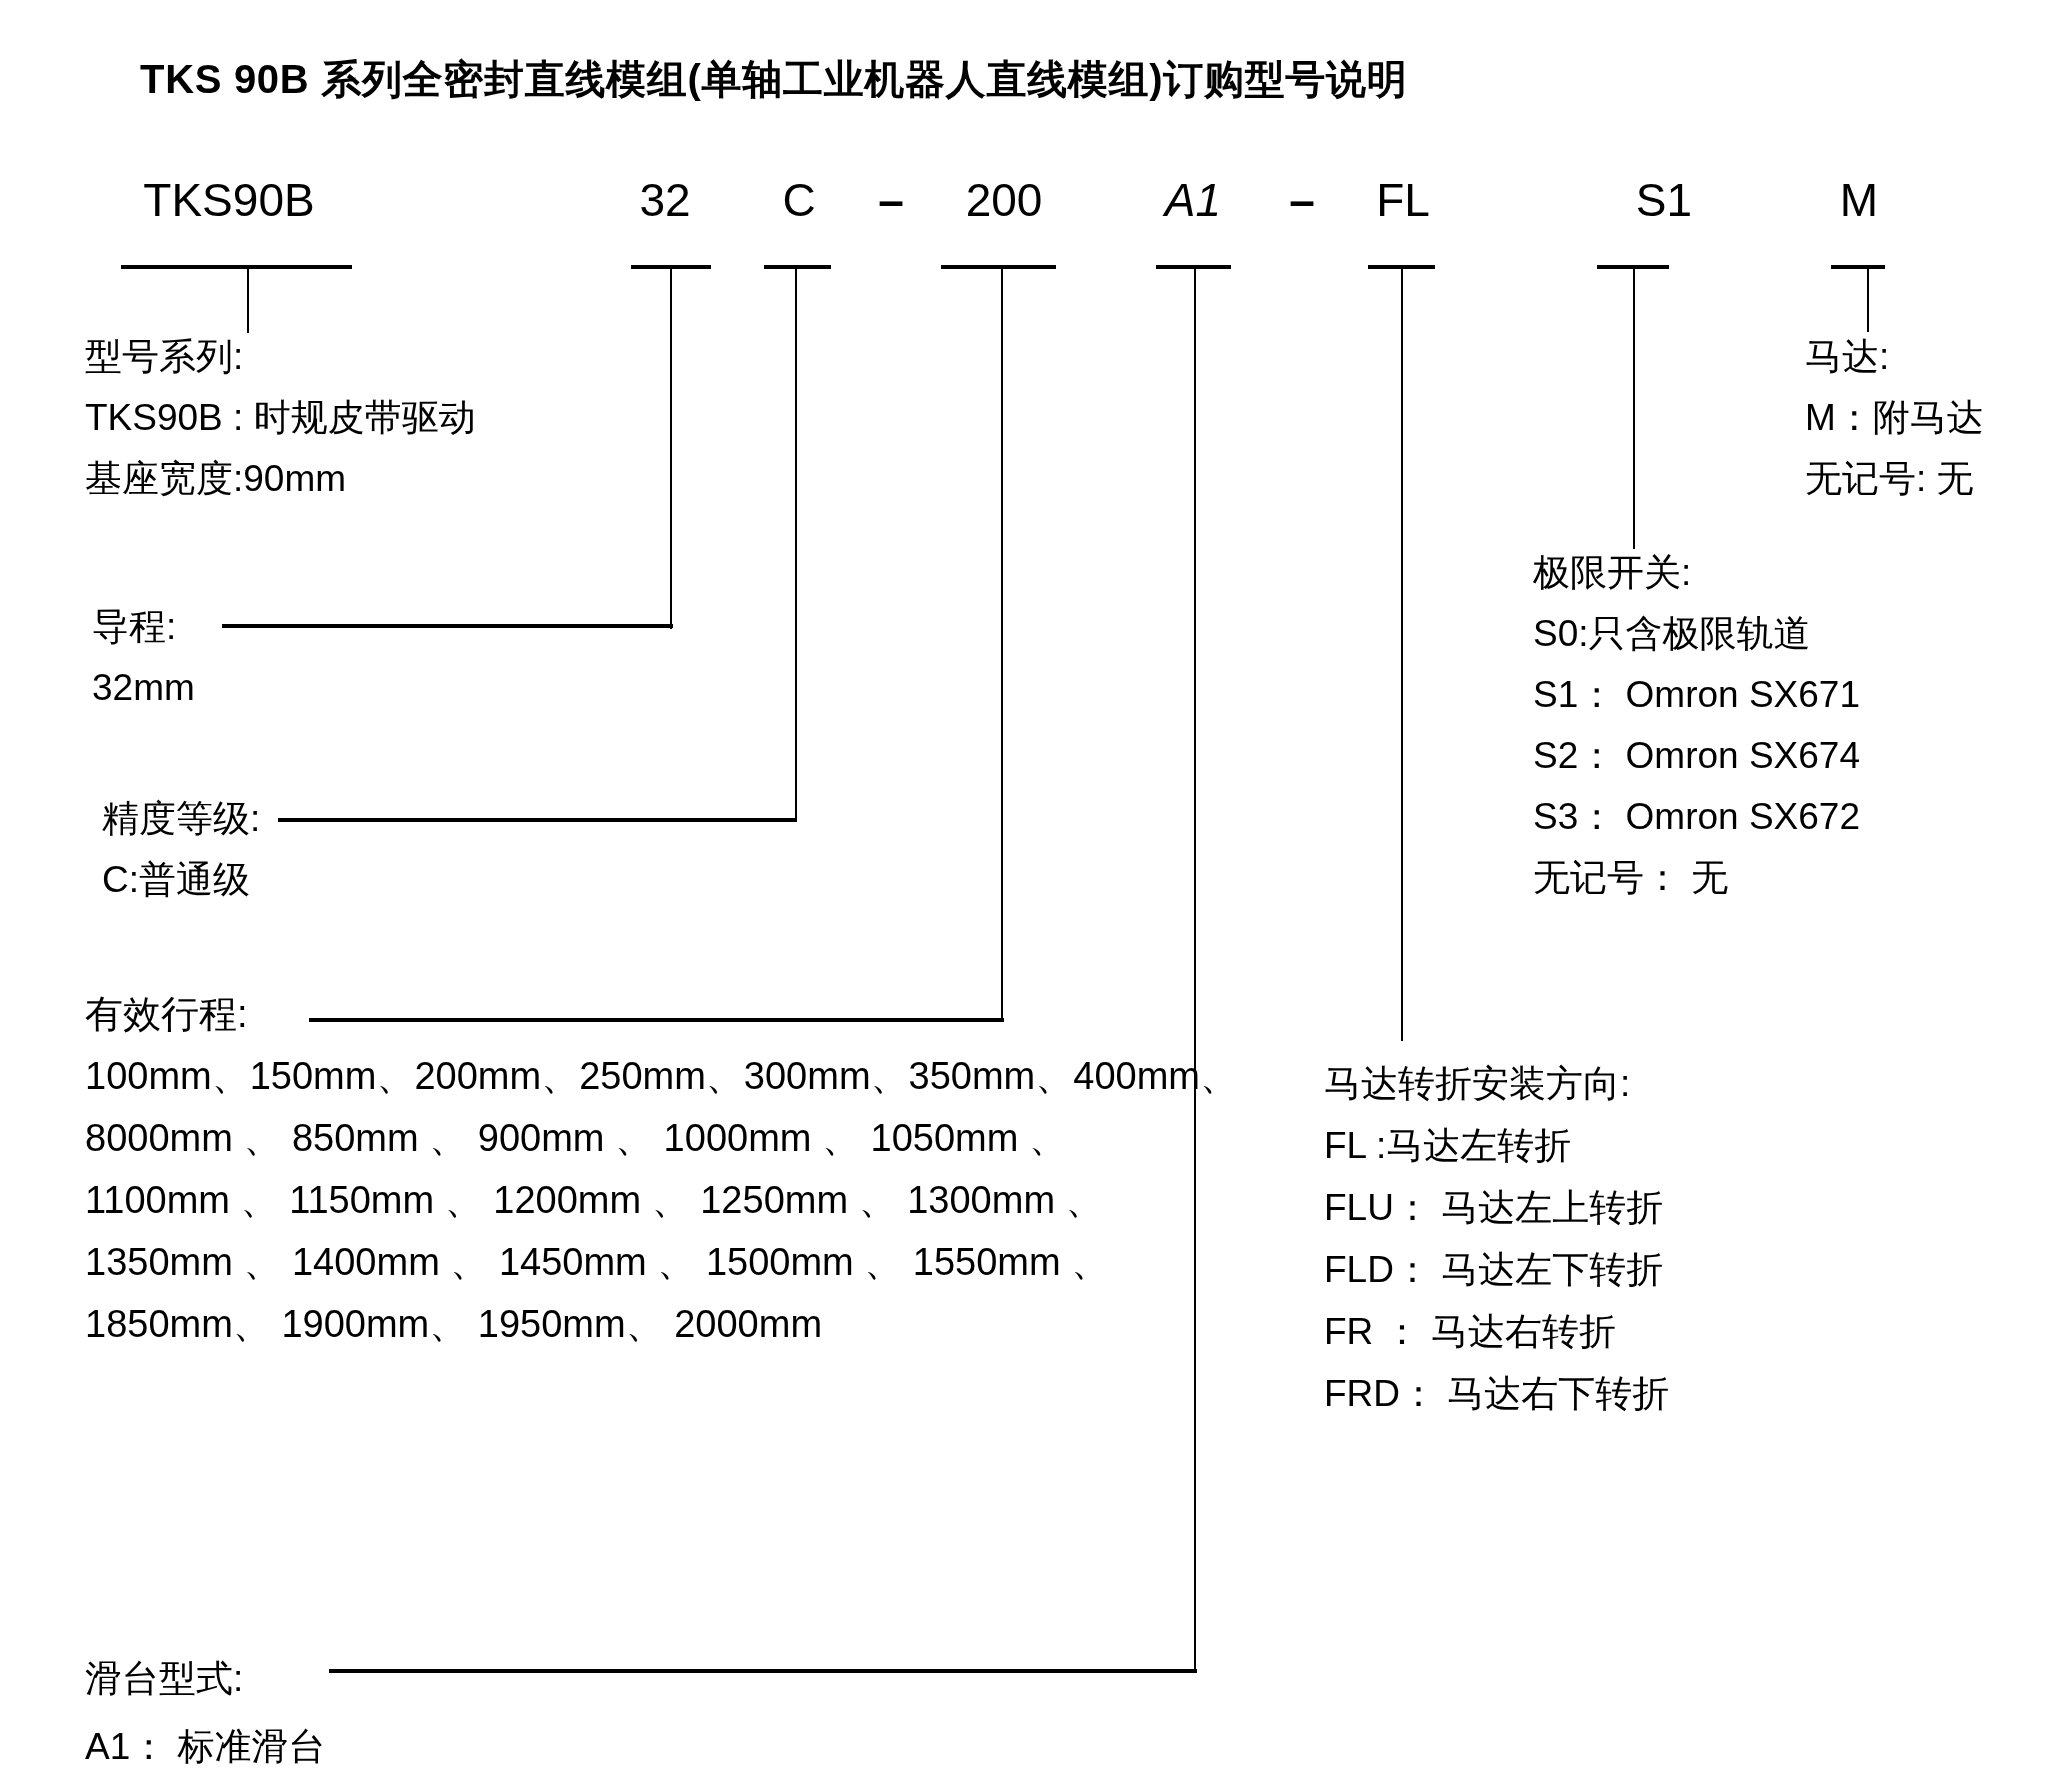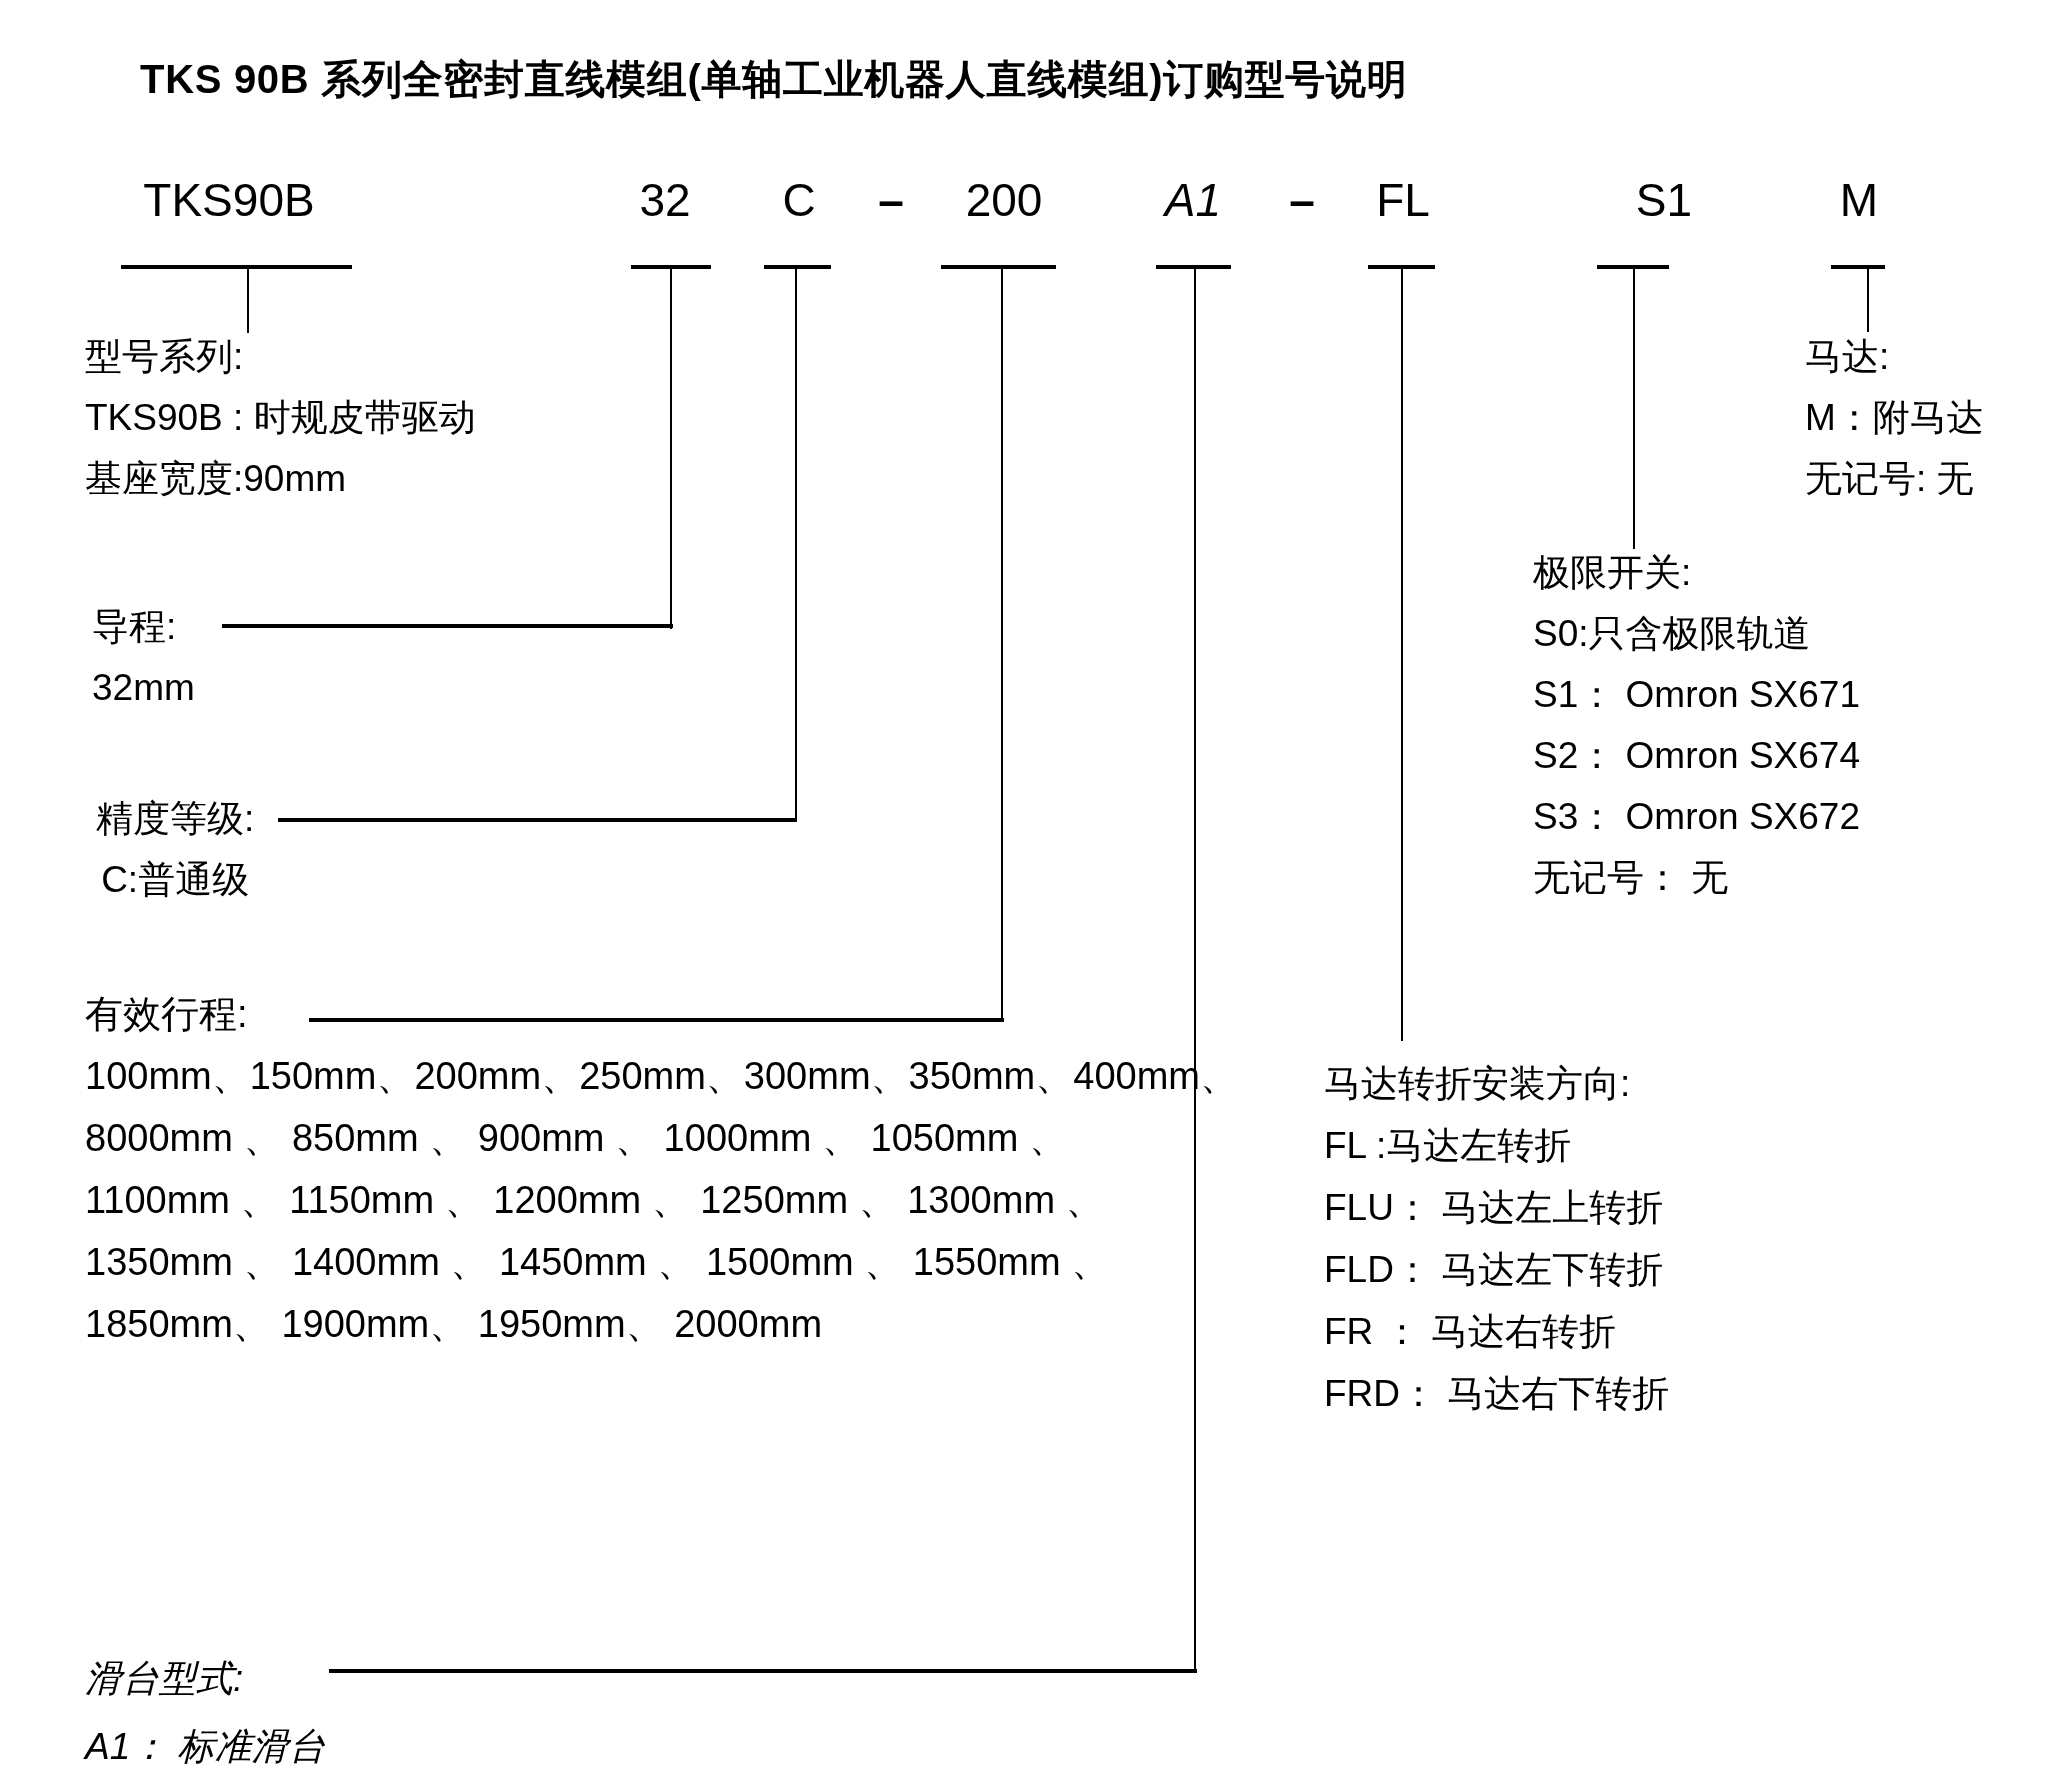--- a/index.html
+++ b/index.html
@@ -98,35 +98,35 @@
     <div>型号系列:</div>
     <div>TKS90B : 时规皮带驱动</div>
     <div>基座宽度:90mm</div>
   </div>
 
   <div class="section" style="left:92px;top:596px;">
     <div>导程:</div>
     <div>32mm</div>
   </div>
 
-  <div class="section" style="left:96px;top:788px;text-align:center;">
+  <div class="section" style="left:102px;top:788px;">
     <div>精度等级:</div>
     <div>C:普通级</div>
   </div>
 
   <div class="section sec-stroke" style="left:85px;top:983px;">
     <div>有效行程:</div>
     <div>100mm、150mm、200mm、250mm、300mm、350mm、400mm、</div>
     <div>8000mm 、 850mm 、 900mm 、 1000mm 、 1050mm 、</div>
     <div>1100mm 、 1150mm 、 1200mm 、 1250mm 、 1300mm 、</div>
     <div>1350mm 、 1400mm 、 1450mm 、 1500mm 、 1550mm 、</div>
     <div>1850mm、 1900mm、 1950mm、 2000mm</div>
   </div>
 
-  <div class="section sec-slider" style="left:85px;top:1645px;font-style:italic;">
+  <div class="section sec-slider" style="left:85px;top:1645px;">
     <div>滑台型式:</div>
     <div>A1： 标准滑台</div>
   </div>
 
   <div class="section sec-motor-dir" style="left:1316px;top:1053px;">
     <div>马达转折安装方向:</div>
     <div>FL :马达左转折</div>
     <div>FLU： 马达左上转折</div>
     <div>FLD： 马达左下转折</div>
     <div>FR ： 马达右转折</div>

